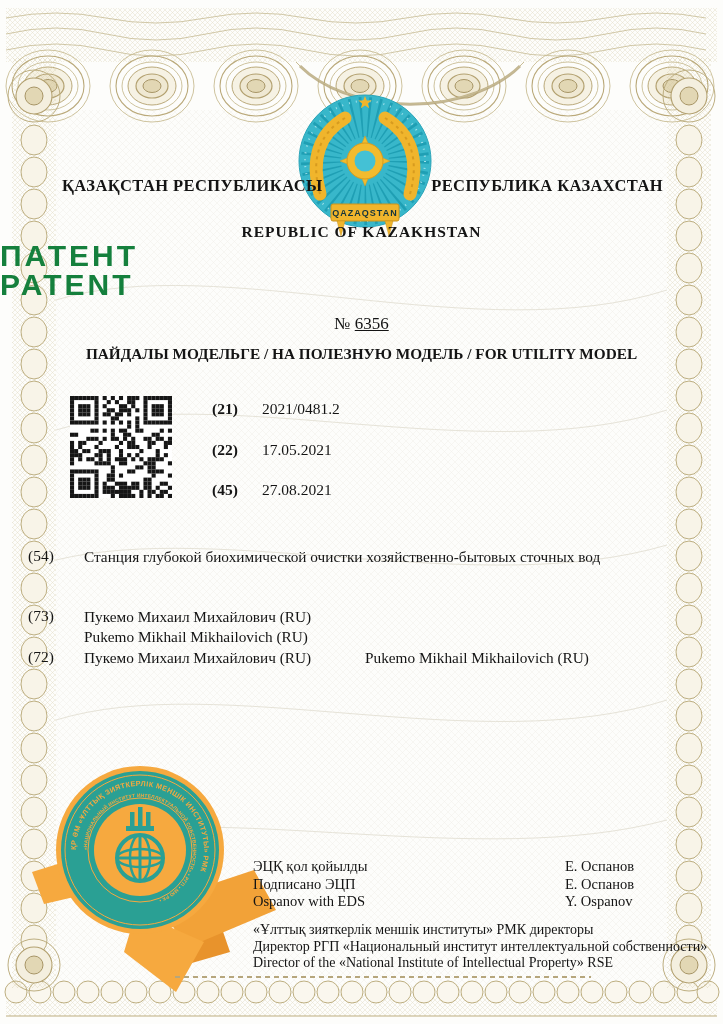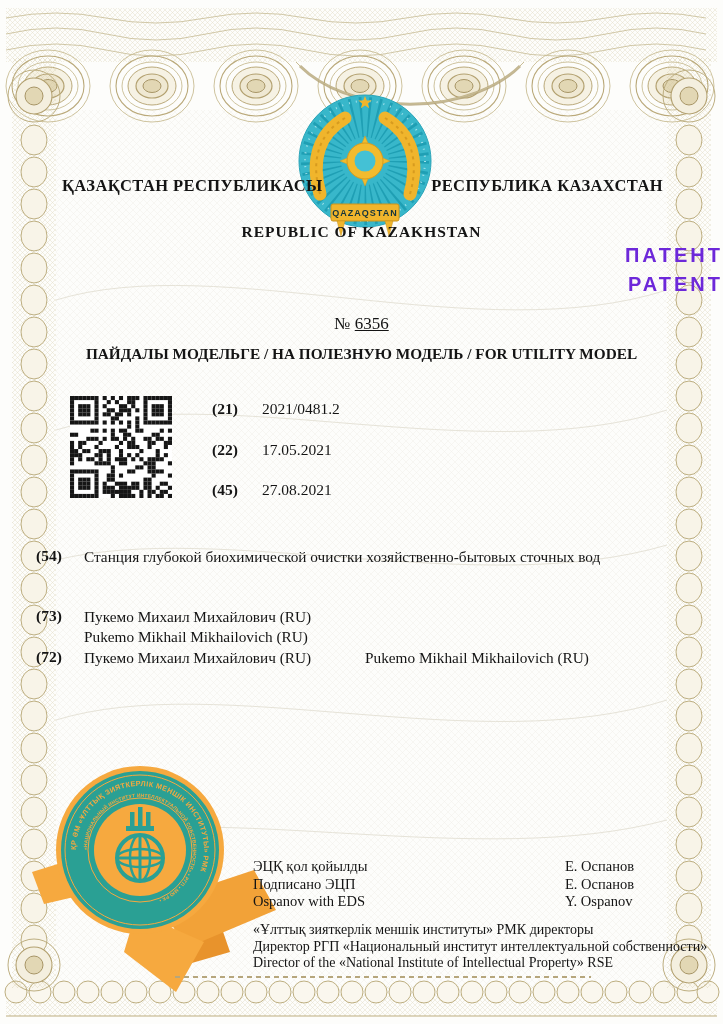--- a/index.html
+++ b/index.html
@@ -4,30 +4,30 @@
 <style>
   html,body{margin:0;padding:0;background:#ffffff;}
   .page{position:relative;width:723px;height:1024px;background:#fdfdfb;overflow:hidden;
         font-family:"Liberation Serif","DejaVu Serif",serif;color:#141414;}
   .abs{position:absolute;}
   .frame{position:absolute;left:0;top:0;}
   .hdr{font-weight:bold;font-size:16.5px;letter-spacing:.4px;white-space:nowrap;}
   .hdr-kk{left:62px;top:176px;}
   .hdr-ru{right:60px;top:176px;padding-left:48px;}
   .hdr-en{left:0;right:0;top:223px;text-align:center;font-weight:bold;font-size:15.5px;letter-spacing:1px;}
-  .patent-title{left:0;right:0;top:241px;text-align:right;
+  .patent-title{left:0;right:0;top:241px;text-align:left;
     font-family:"Liberation Sans","DejaVu Sans",sans-serif;font-weight:bold;
-    font-size:20px;line-height:29px;letter-spacing:3px;color:#6d28d9;}
+    font-size:30px;line-height:29px;letter-spacing:3px;color:#15803d;}
   .number{left:0;right:0;top:314px;text-align:center;font-weight:normal;font-size:17px;}
   .u{text-decoration:underline;}
   .kind{left:0;right:0;top:345px;text-align:center;font-weight:bold;font-size:15.3px;}
   .qr{left:70px;top:396px;}
   .inid-row{left:212px;font-size:15.5px;white-space:nowrap;}
   .inid-row .code{font-weight:bold;display:inline-block;width:46px;}
-  .fcode{left:36px;font-weight:bold;font-size:15.5px;}
+  .fcode{left:28px;font-weight:normal;font-size:15.5px;}
   .flines{left:84px;font-size:15.3px;line-height:20px;width:575px;}
   .sig{font-size:14.5px;line-height:17.5px;}
   .sig-labels{left:253px;top:858px;}
   .sig-names{left:565px;top:858px;}
   .footer{left:253px;top:922px;font-size:14px;line-height:16.5px;}
   .microprint{left:175px;top:976px;width:416px;height:2px;
     background:repeating-linear-gradient(90deg,#b6a67c 0 5px,transparent 5px 9px);}
 </style>
 </head>
 <body>

